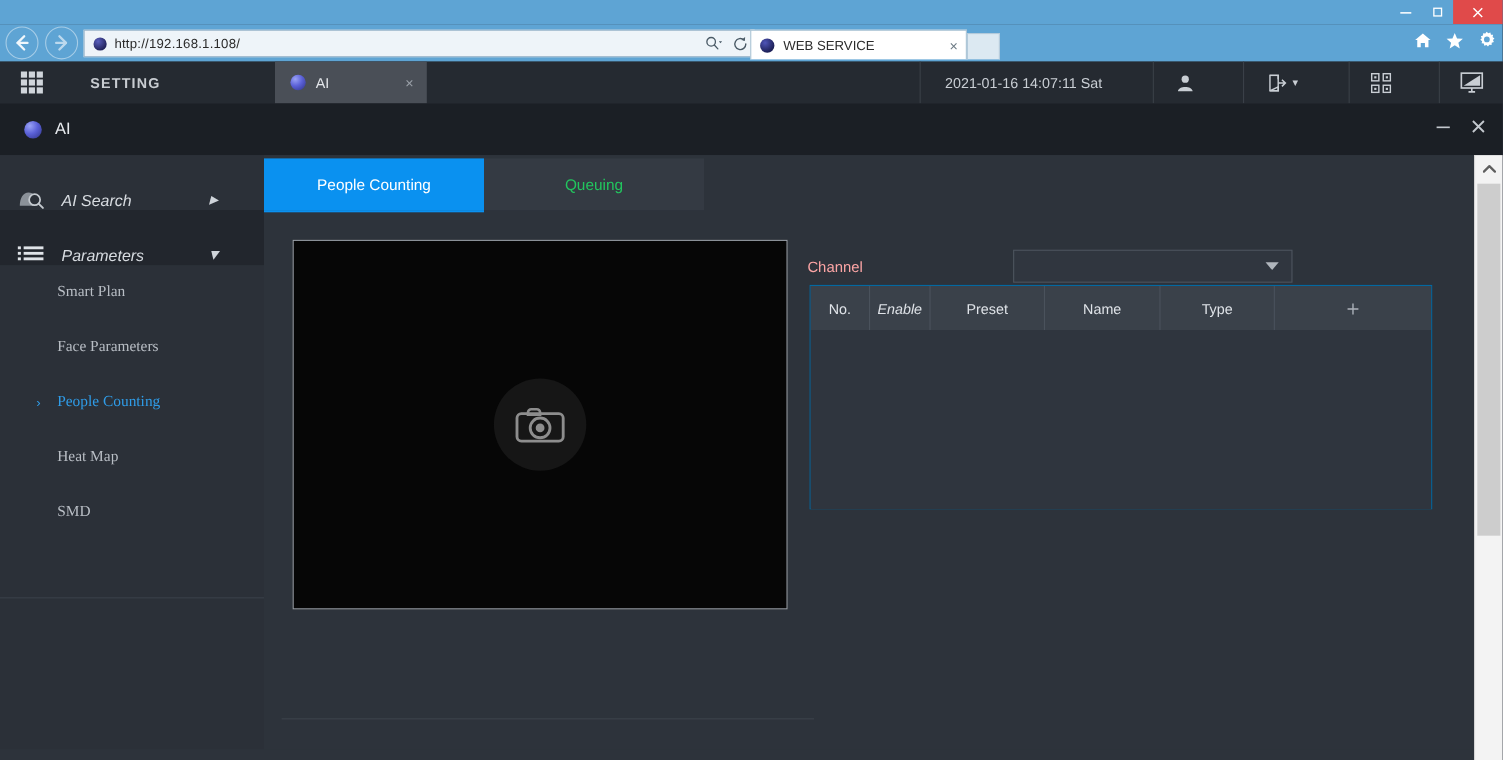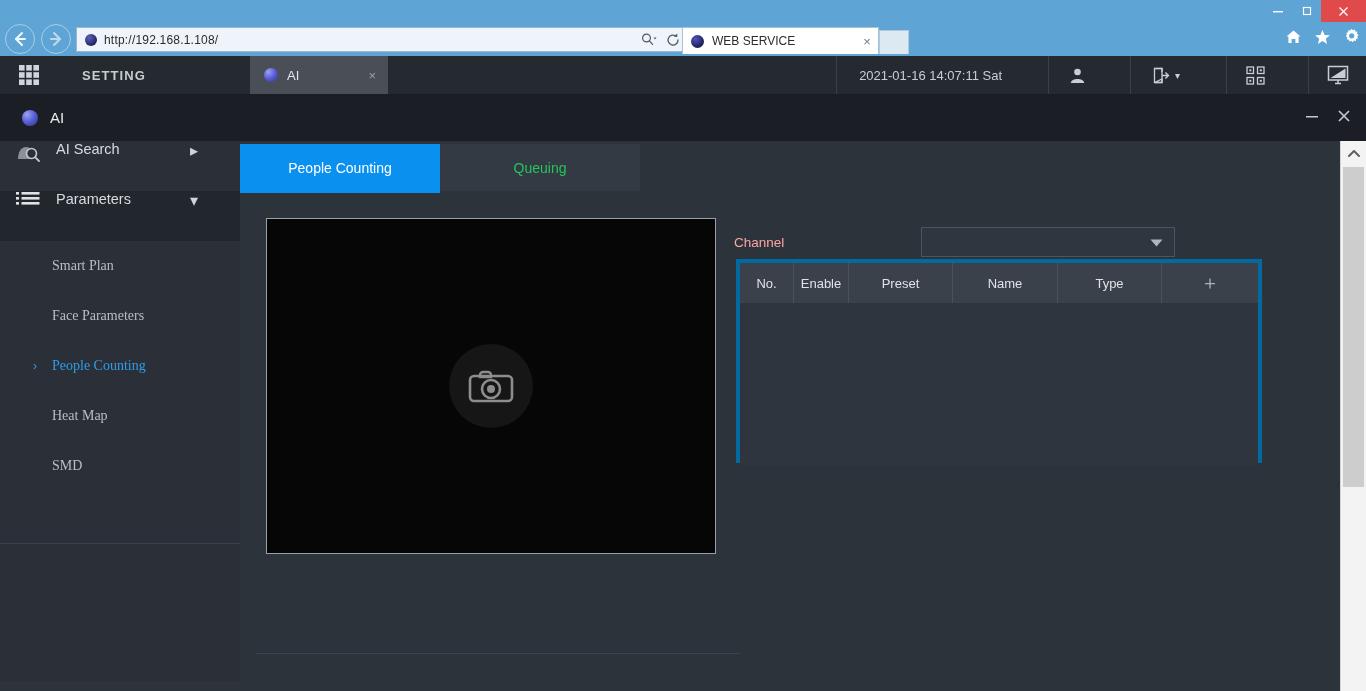--- a/index.html
+++ b/index.html
@@ -133,21 +133,21 @@
     position: absolute; right: 14px; display: flex; align-items: center; gap: 16px;
     color: #c3c8ce;
   }
 
   
   .sidebar {
     position: absolute; left: 0; top: 141px; width: 240px; height: 550px;
     background: #2b3038;
   }
   .side-head {
-    height: 50px; display: flex; align-items: flex-start; position: relative;
+    height: 50px; display: flex; align-items: flex-end; position: relative; font-style: italic;
   }
   .side-head.active { background: #22262d; }
   .side-head .side-icon {
     width: 56px; display: flex; align-items: center; justify-content: center;
     color: #aeb4bb;
   }
   .side-head-label { font-size: 14.5px; color: #d7dbe0; }
   .side-head .chev {
     position: absolute; right: 42px; color: #cfd4da;
   }
@@ -203,22 +203,22 @@
   .channel-select {
     width: 254px; height: 30px; background: #30363f;
     border: 1px solid #4d545e; position: relative;
   }
   .channel-select .caret {
     position: absolute; right: 11px; top: 50%; transform: translateY(-50%);
     color: #b0b6bd;
   }
 
   .table-wrap {
-    position: absolute; left: 496px; top: 118px; width: 526px; height: 204px;
-    border: 4px solid #0369a1; background: #2f353e;
+    position: absolute; left: 496px; top: 118px; width: 566px; height: 204px;
+    border: 1px solid #0369a1; background: #2f353e;
   }
   .table-head { display: flex; height: 40px; background: #3a414a; }
   .th {
     display: flex; align-items: center; justify-content: center;
     font-size: 13px; color: #dfe3e8;
     border-right: 1px solid #4a525c;
     overflow: hidden; white-space: nowrap;
   }
   .th:last-child { border-right: none; }
   .th-plus { color: #aab0b8; font-size: 19px; font-weight: 300; }
@@ -485,21 +485,21 @@
         <svg width="13" height="8" viewBox="0 0 13 8">
             <path d="M0.5 0.5 L12.5 0.5 L6.5 7.5 Z" fill="#b0b6bd"></path>
           </svg>
       </span>
     </div>
   </div>
 
   <div class="table-wrap">
     <div class="table-head">
       <div class="th" style="width:54px;">No.</div>
-      <div class="th" style="width:55px;">Enable</div>
+      <div class="th" style="width:55px;font-style:italic;">Enable</div>
       <div class="th" style="width:104px;">Preset</div>
       <div class="th" style="width:105px;">Name</div>
       <div class="th" style="width:104px;">Type</div>
       <div class="th th-plus" style="flex:1;">＋</div>
     </div>
     <div class="table-body"></div>
   </div>
 </div>
 
 <div class="vscroll">

